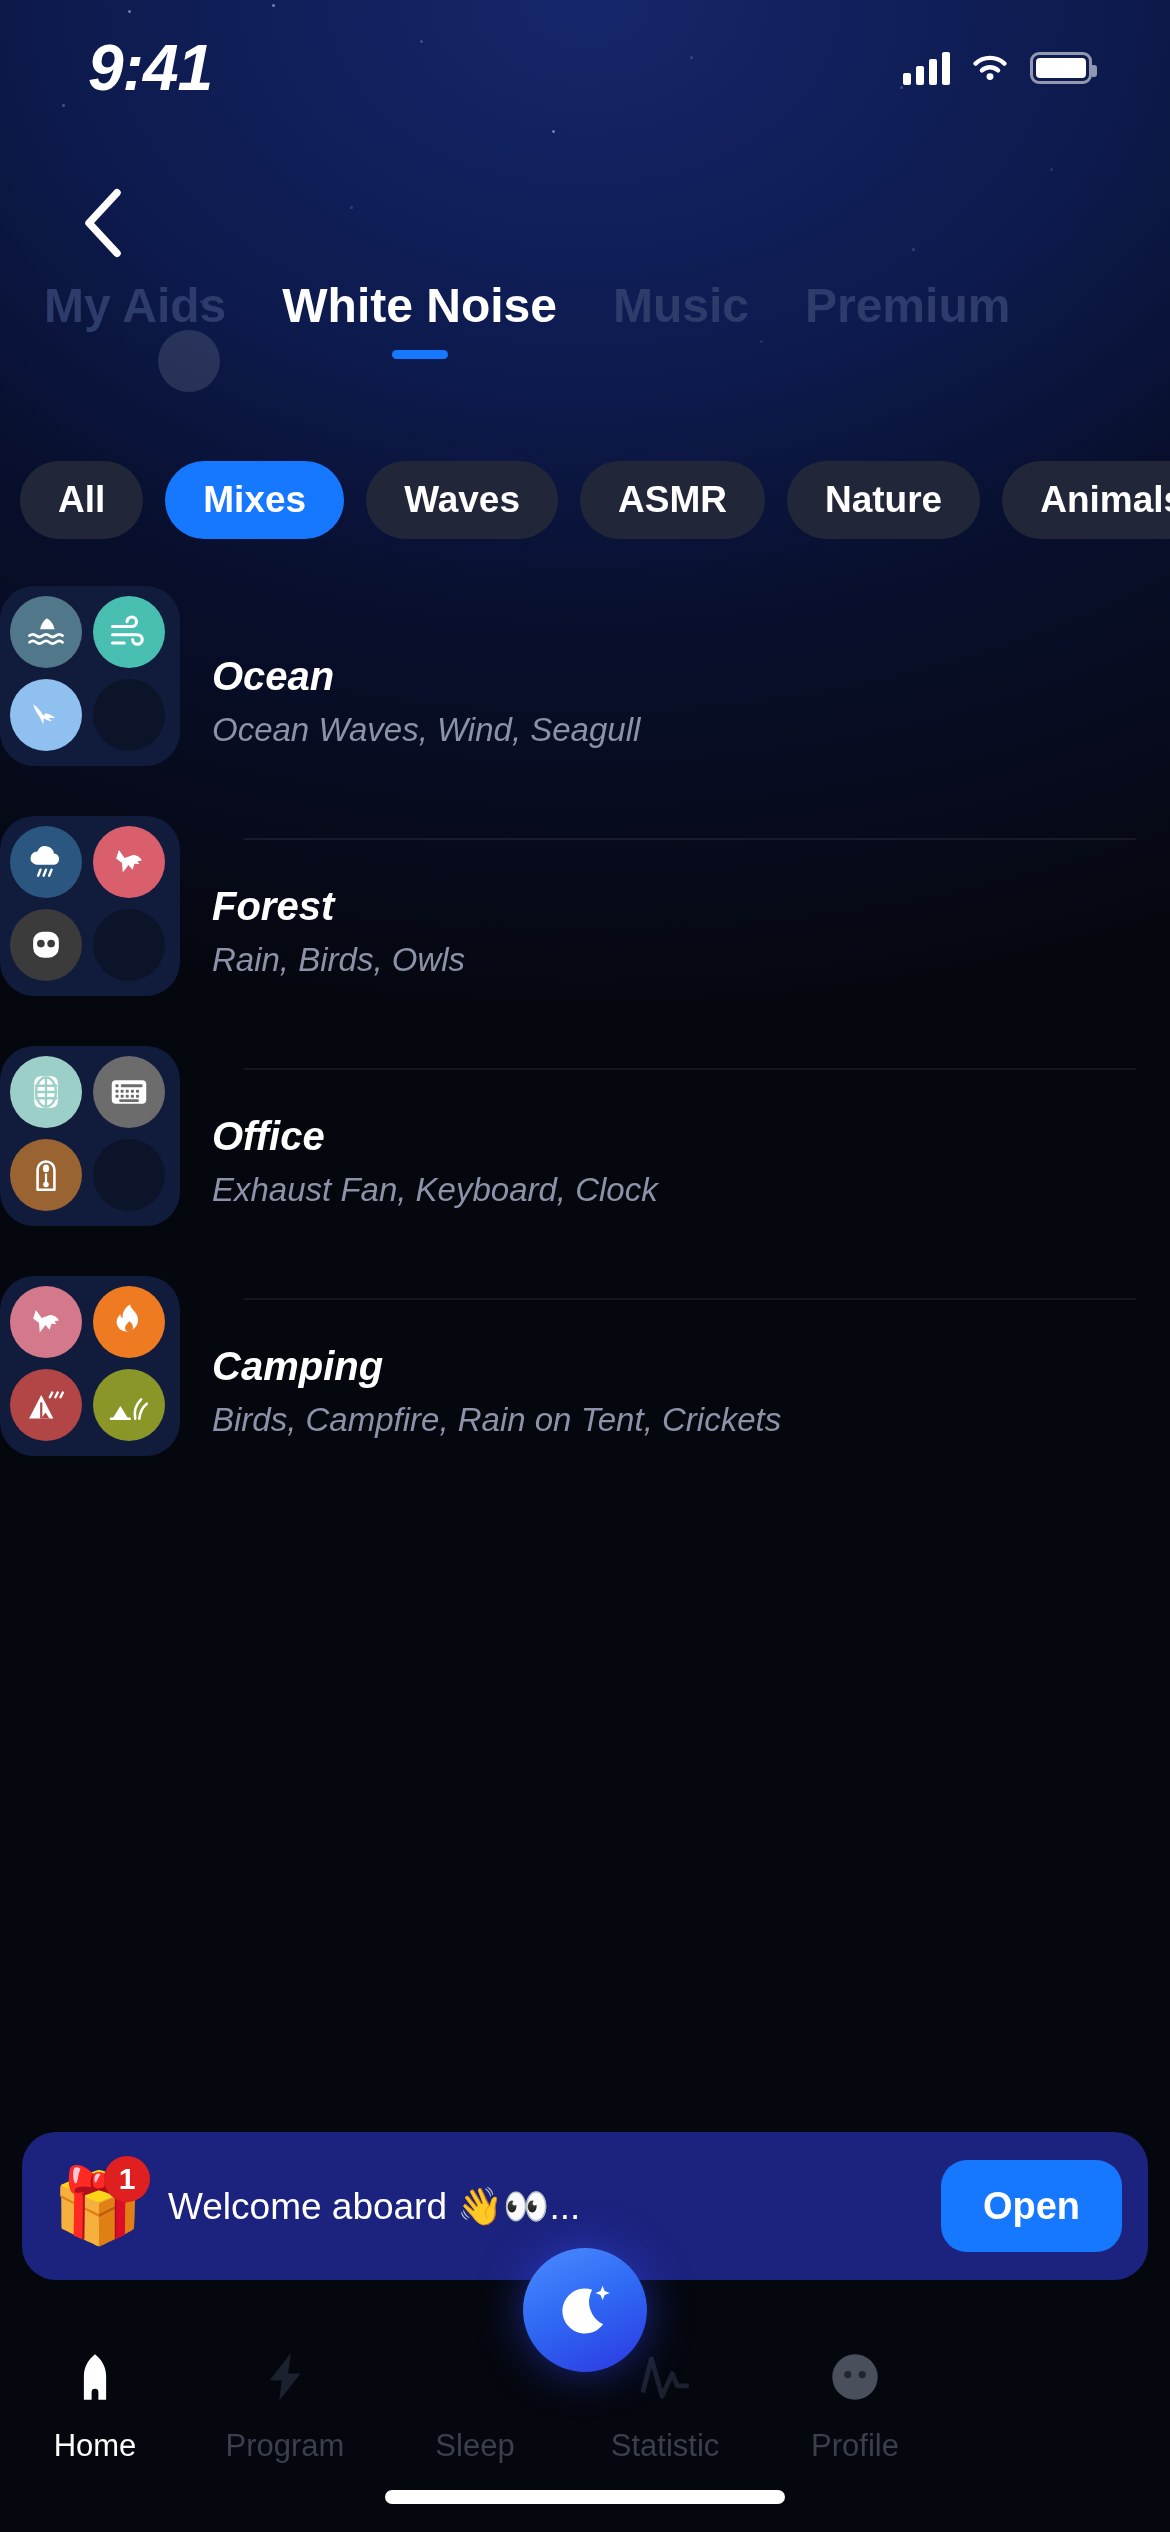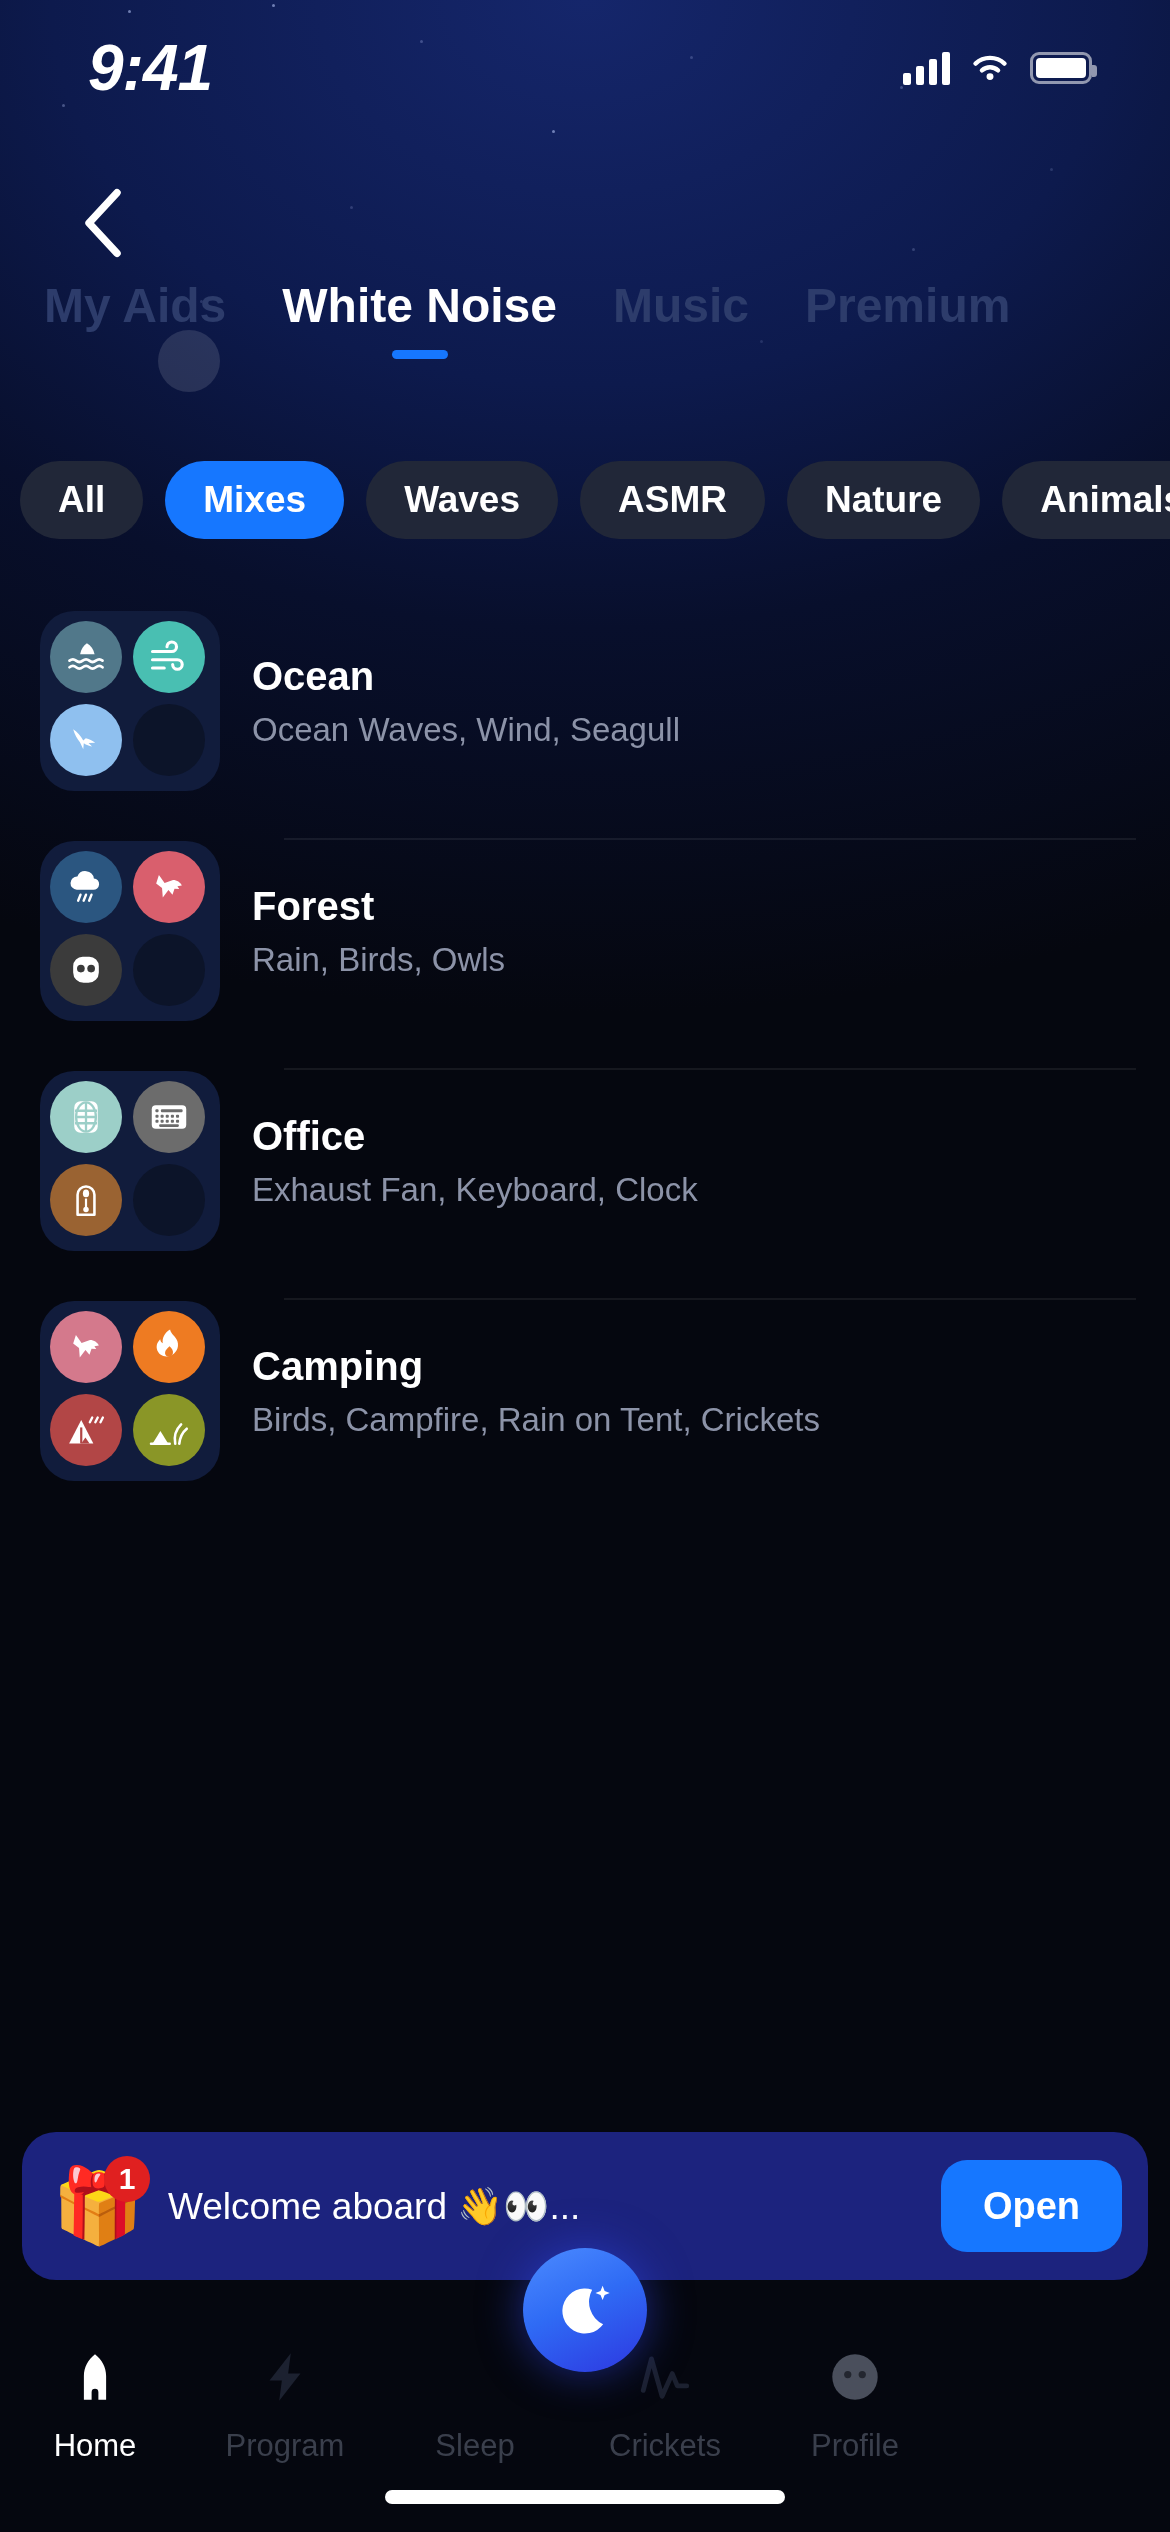--- a/index.html
+++ b/index.html
@@ -82,22 +82,22 @@
   .chip.active { background:#1677ff; }
 
   .touch-dot {
     position:absolute; left:158px; top:330px; width:62px; height:62px;
     border-radius:50%; background:rgba(255,255,255,0.12); pointer-events:none;
   }
 
   
   .list { position:absolute; top:586px; left:0; right:0; bottom:0; }
   .row {
-    position:relative; height:230px; display:flex; align-items:center;
-    padding-left:40px; cursor:pointer;
+    position:relative; height:230px; display:flex; 
+    cursor:pointer;font-style:italic;
   }
   .row + .row { margin-top:0; }
   .tile {
     width:180px; height:180px; border-radius:34px;
     background:#111c3c; padding:10px;
     display:grid; grid-template-columns:1fr 1fr; grid-template-rows:1fr 1fr;
     gap:6px; flex:0 0 auto;
   }
   .cell {
     width:72px; height:72px; border-radius:50%;
@@ -429,21 +429,21 @@
       <div class="tabicon"></div>
       <div class="tablabel">Sleep</div>
     </div>
 
     <div class="tabitem">
       <div class="tabicon">
         <svg viewBox="0 0 24 24" fill="none" stroke="#1c2130" stroke-width="2" stroke-linecap="round" stroke-linejoin="round">
           <path d="M3 17.5l3.4-13 4.4 15.5L15 10.6l2.1 5.1h3.9"></path>
         </svg>
       </div>
-      <div class="tablabel">Crickets</div>
+      <div class="tablabel">Statistic</div>
     </div>
 
     <div class="tabitem">
       <div class="tabicon">
         <svg viewBox="0 0 24 24">
           <circle cx="12" cy="12" r="9.4" fill="#4a4f5c"></circle>
           <circle cx="9" cy="11" r="1.5" fill="#23262f"></circle>
           <circle cx="15" cy="11" r="1.5" fill="#23262f"></circle>
         </svg>
       </div>

